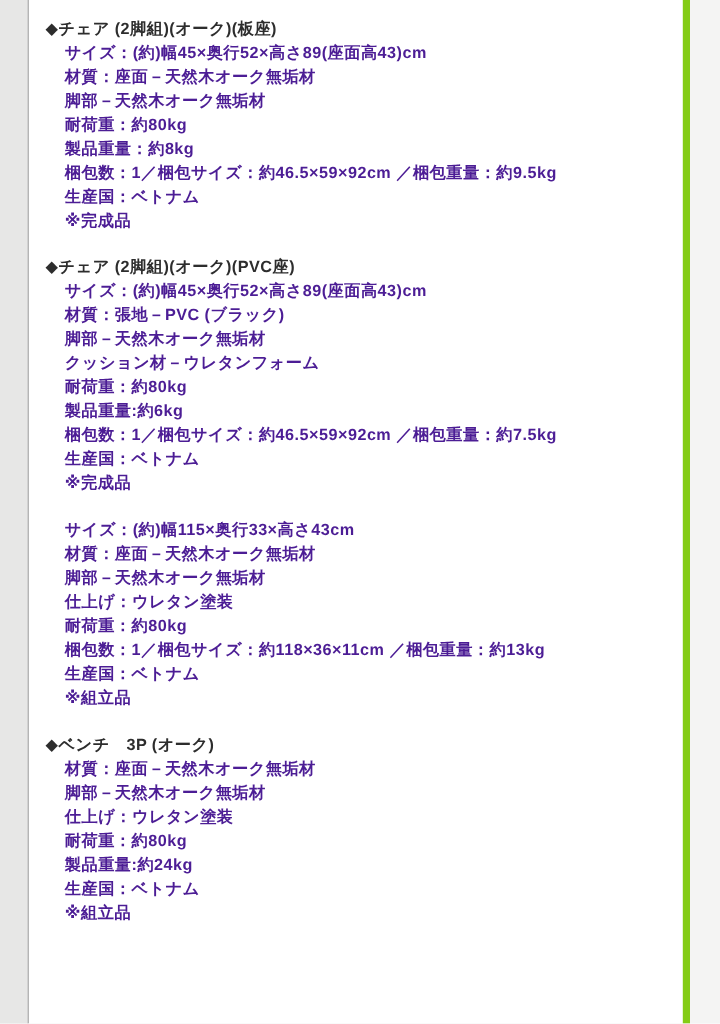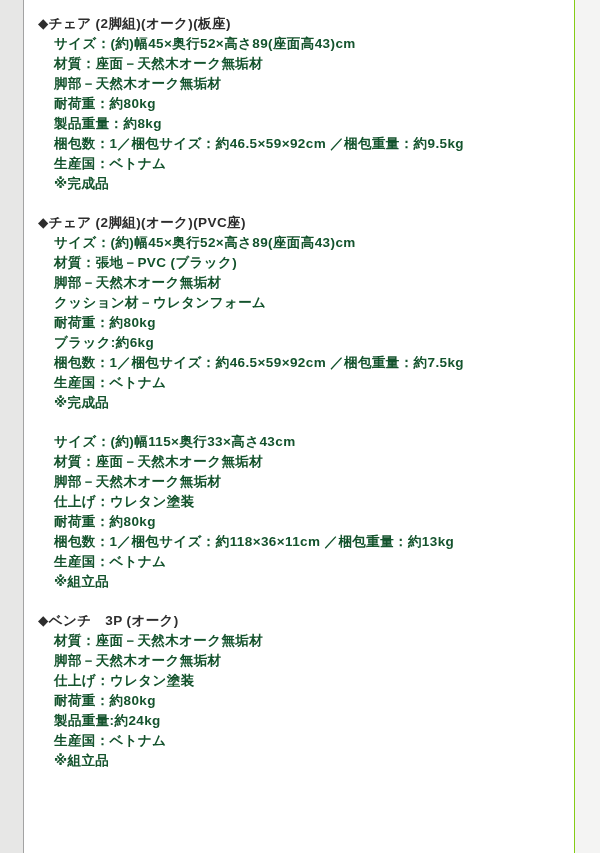--- a/index.html
+++ b/index.html
@@ -16,42 +16,42 @@
   }
   .panel {
     position: absolute;
     top: 0;
     left: 23px;
     width: 552px;
     height: 853px;
     box-sizing: border-box;
     background: #ffffff;
     border-left: 1px solid #a3a3a3;
-    border-right: 1px solid #84cc16;
+    border-right: 6px solid #84cc16;
     padding-top: 14px;
   }
   .product {
     margin: 0 0 19px 0;
   }
   .product-title {
     margin: 0 0 0 14px;
     font-size: 13.5px;
     font-weight: bold;
     line-height: 20px;
     letter-spacing: 0.4px;
     color: #2d2d2d;
     white-space: nowrap;
   }
   .spec-line {
     margin: 0 0 0 30px;
     font-size: 13.5px;
     font-weight: bold;
     line-height: 20px;
     letter-spacing: 0.4px;
-    color: #14532d;
+    color: #4c1d95;
     white-space: nowrap;
   }
   .spec-line.sub {
   }
 </style>
 </head>
 <body>
 
 <div class="panel">
 
@@ -67,21 +67,21 @@
     <p class="spec-line">※完成品</p>
   </section>
 
   <section class="product">
     <h2 class="product-title">◆チェア (2脚組)(オーク)(PVC座)</h2>
     <p class="spec-line">サイズ：(約)幅45×奥行52×高さ89(座面高43)cm</p>
     <p class="spec-line">材質：張地－PVC (ブラック)</p>
     <p class="spec-line sub">脚部－天然木オーク無垢材</p>
     <p class="spec-line sub">クッション材－ウレタンフォーム</p>
     <p class="spec-line">耐荷重：約80kg</p>
-    <p class="spec-line">ブラック:約6kg</p>
+    <p class="spec-line">製品重量:約6kg</p>
     <p class="spec-line">梱包数：1／梱包サイズ：約46.5×59×92cm ／梱包重量：約7.5kg</p>
     <p class="spec-line">生産国：ベトナム</p>
     <p class="spec-line">※完成品</p>
   </section>
 
   <section class="product">
     <p class="spec-line">サイズ：(約)幅115×奥行33×高さ43cm</p>
     <p class="spec-line">材質：座面－天然木オーク無垢材</p>
     <p class="spec-line sub">脚部－天然木オーク無垢材</p>
     <p class="spec-line sub">仕上げ：ウレタン塗装</p>

